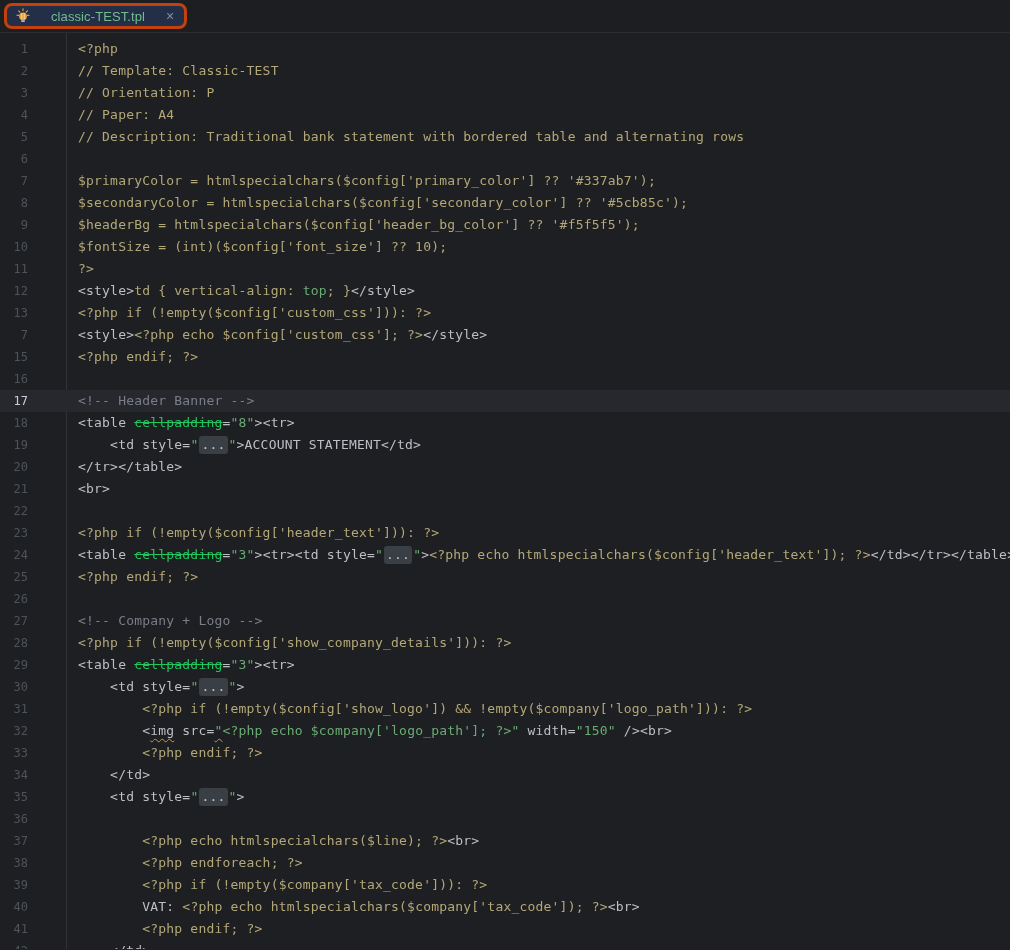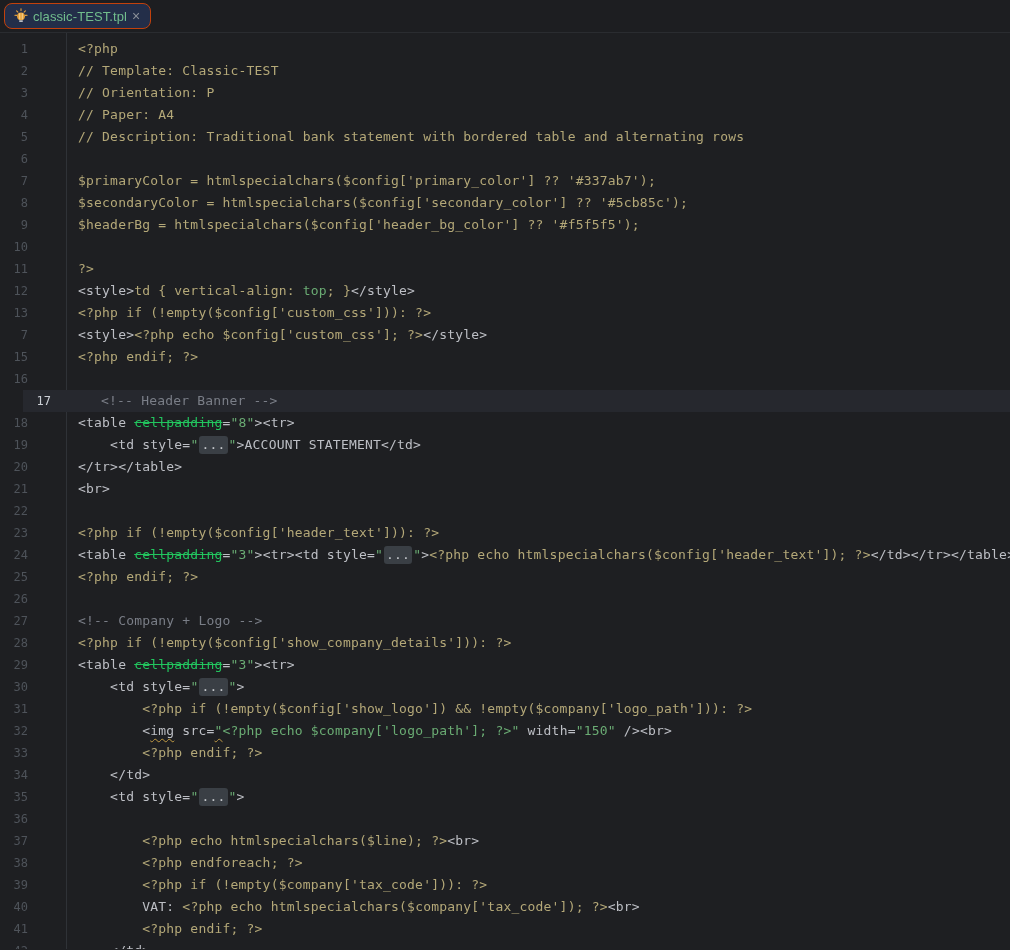--- a/index.html
+++ b/index.html
@@ -8,40 +8,40 @@
     background:#1e1f22;
     font-family:"Liberation Sans", sans-serif;
     -webkit-font-smoothing:antialiased;
   }
   
   .tabbar{
     height:33px;background:#1d1e21;border-bottom:1px solid #2a2c30;
     display:flex;align-items:center;padding-left:4px;box-sizing:border-box;
   }
   .tab{
-    display:flex;align-items:center;gap:4px;
+    display:flex;align-items:center;gap:20px;
     height:26px;padding:0 9px 0 8px;
-    background:#232e49;border:1px solid #c2410c;border-radius:8px;
+    background:#232e49;border:3px solid #c2410c;border-radius:8px;
     cursor:pointer;box-sizing:border-box;
   }
   .tab-label{font-size:13px;color:#71bd8d;letter-spacing:.1px;}
   .tab-close{font-size:14px;color:#8b9098;line-height:1;padding:0 1px;}
   .tab-icon{width:16px;height:16px;display:block;}
   
   .editor{
     position:relative;height:916px;background:#1e1f22;overflow:hidden;
   }
   .gutter-sep{
     position:absolute;left:66px;top:0;bottom:0;width:1px;background:#2f3237;z-index:0;
   }
   .lines{position:relative;padding-top:5px;z-index:1;}
   .row{
     display:flex;height:22px;line-height:22px;white-space:pre;
   }
-  .row.cur{background:#26282e;margin-left:23px;}
+  .row.cur{background:#26282e;}
   .row.cur .num{color:#ccd0d6;}
   .num{
     flex:0 0 66px;box-sizing:border-box;text-align:right;padding-right:38px;
     font-family:"DejaVu Sans Mono", monospace;font-size:12px;color:#4e535a;
     user-select:none;
   }
   .code{
     font-family:"DejaVu Sans Mono", monospace;font-size:13px;letter-spacing:.2px;
     padding-left:12px;
   }
@@ -86,21 +86,21 @@
   <div class="lines">
       <div class="row"><span class="num">1</span><span class="code"><span class="t-php">&lt;?php</span></span></div>
       <div class="row"><span class="num">2</span><span class="code"><span class="t-php">// Template: Classic-TEST</span></span></div>
       <div class="row"><span class="num">3</span><span class="code"><span class="t-php">// Orientation: P</span></span></div>
       <div class="row"><span class="num">4</span><span class="code"><span class="t-php">// Paper: A4</span></span></div>
       <div class="row"><span class="num">5</span><span class="code"><span class="t-php">// Description: Traditional bank statement with bordered table and alternating rows</span></span></div>
       <div class="row"><span class="num">6</span><span class="code"></span></div>
       <div class="row"><span class="num">7</span><span class="code"><span class="t-php">$primaryColor = htmlspecialchars($config['primary_color'] ?? '#337ab7');</span></span></div>
       <div class="row"><span class="num">8</span><span class="code"><span class="t-php">$secondaryColor = htmlspecialchars($config['secondary_color'] ?? '#5cb85c');</span></span></div>
       <div class="row"><span class="num">9</span><span class="code"><span class="t-php">$headerBg = htmlspecialchars($config['header_bg_color'] ?? '#f5f5f5');</span></span></div>
-      <div class="row"><span class="num">10</span></div>
+      <div class="row"><span class="num">10</span><span class="code"><span class="t-php">$fontSize = (int)($config['font_size'] ?? 10);</span></span></div>
       <div class="row"><span class="num">11</span><span class="code"><span class="t-php">?&gt;</span></span></div>
       <div class="row"><span class="num">12</span><span class="code"><span class="t-tag">&lt;style&gt;</span><span class="t-php">td { vertical-align: </span><span class="t-str">top</span><span class="t-php">; }</span><span class="t-tag">&lt;/style&gt;</span></span></div>
       <div class="row"><span class="num">13</span><span class="code"><span class="t-php">&lt;?php if (!empty($config['custom_css'])): ?&gt;</span></span></div>
       <div class="row"><span class="num">7</span><span class="code"><span class="t-tag">&lt;style&gt;</span><span class="t-php">&lt;?php echo $config['custom_css']; ?&gt;</span><span class="t-tag">&lt;/style&gt;</span></span></div>
       <div class="row"><span class="num">15</span><span class="code"><span class="t-php">&lt;?php endif; ?&gt;</span></span></div>
       <div class="row"><span class="num">16</span><span class="code"></span></div>
       <div class="row cur"><span class="num">17</span><span class="code"><span class="t-com">&lt;!-- Header Banner --&gt;</span></span></div>
       <div class="row"><span class="num">18</span><span class="code"><span class="t-tag">&lt;table </span><span class="t-strike">cellpadding</span><span class="t-tag">=</span><span class="t-str">"8"</span><span class="t-tag">&gt;&lt;tr&gt;</span></span></div>
       <div class="row"><span class="num">19</span><span class="code"><span class="t-tag">    &lt;td style=</span><span class="t-str">"</span><span class="t-fold">...</span><span class="t-str">"</span><span class="t-tag">&gt;ACCOUNT STATEMENT&lt;/td&gt;</span></span></div>
       <div class="row"><span class="num">20</span><span class="code"><span class="t-tag">&lt;/tr&gt;&lt;/table&gt;</span></span></div>

